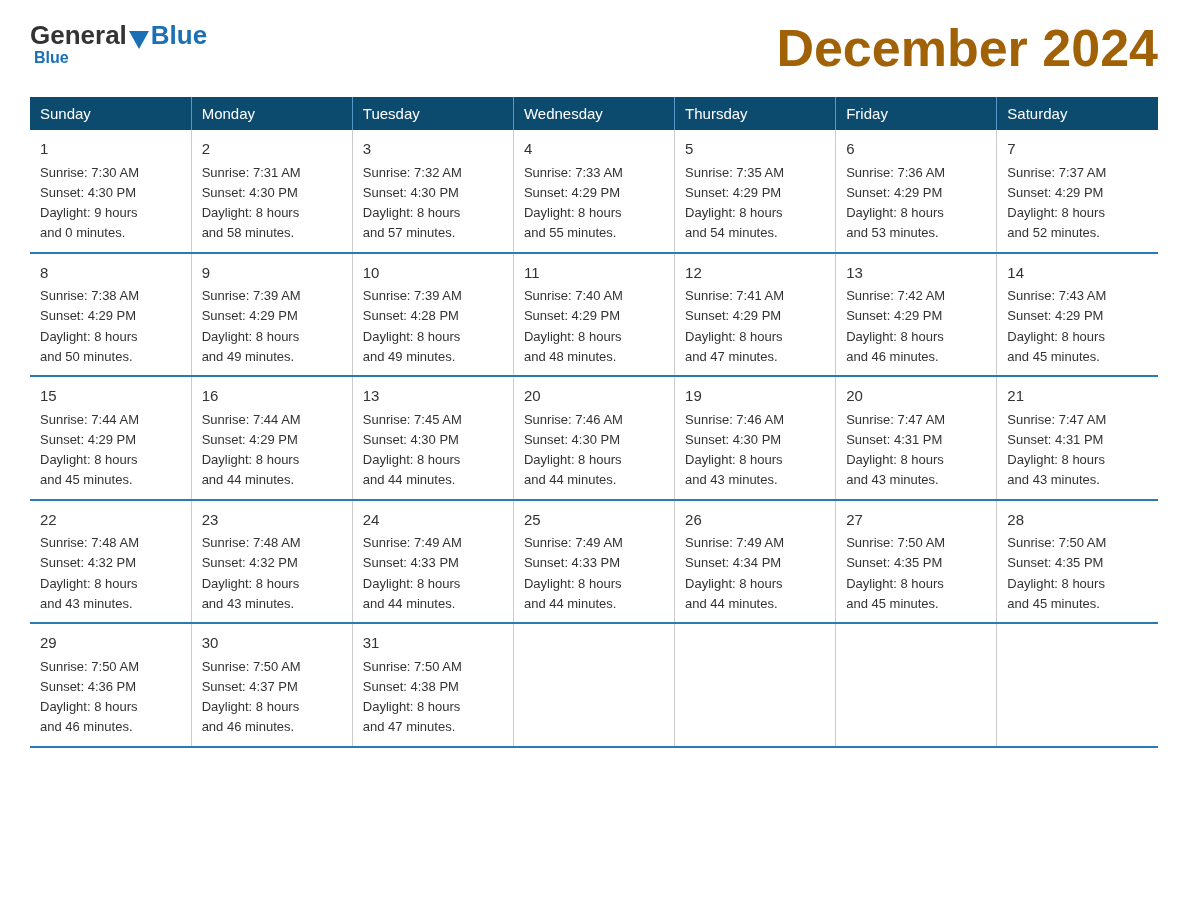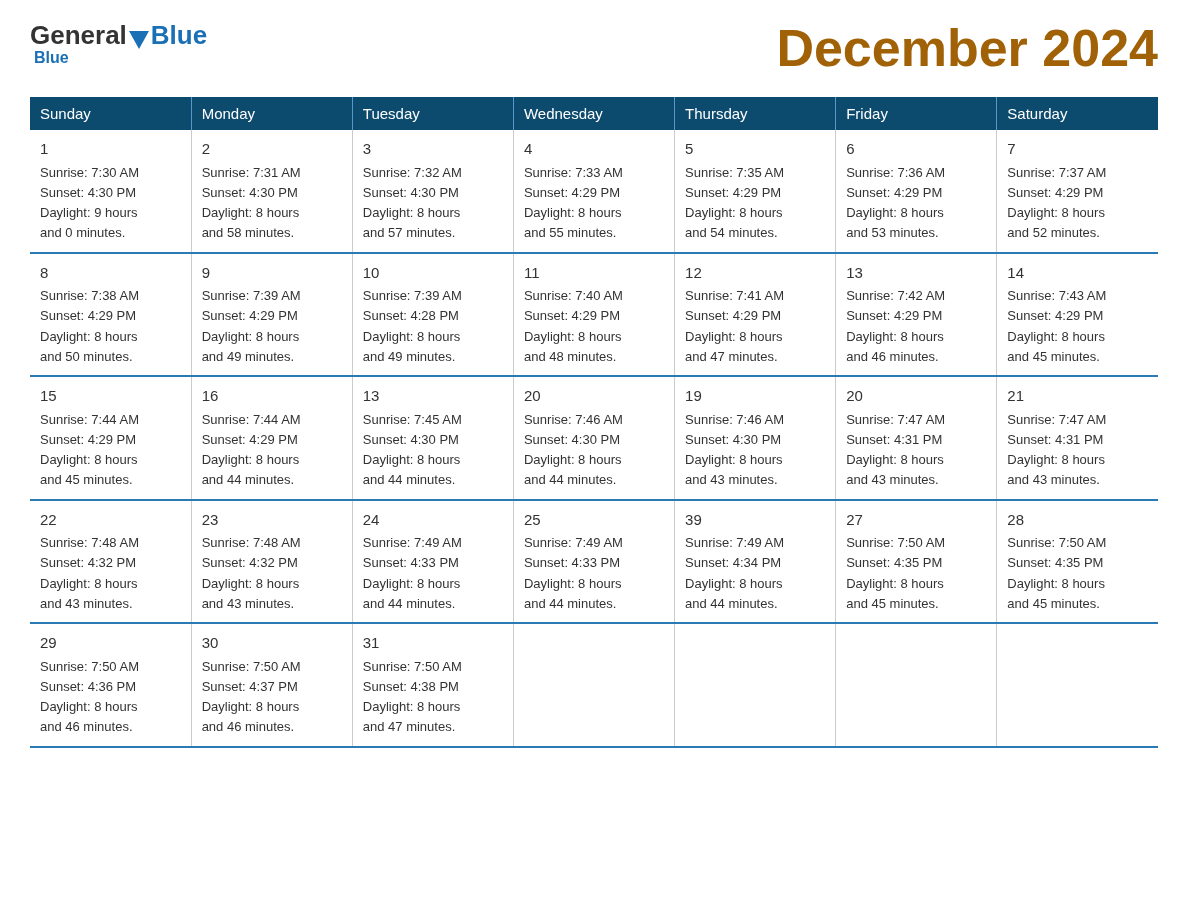--- a/index.html
+++ b/index.html
@@ -158,21 +158,21 @@
         <td><span class="day-number">20</span><span class="day-info">Sunrise: 7:46 AM<br>Sunset: 4:30 PM<br>Daylight: 8 hours<br>and 44 minutes.</span></td>
         <td><span class="day-number">19</span><span class="day-info">Sunrise: 7:46 AM<br>Sunset: 4:30 PM<br>Daylight: 8 hours<br>and 43 minutes.</span></td>
         <td><span class="day-number">20</span><span class="day-info">Sunrise: 7:47 AM<br>Sunset: 4:31 PM<br>Daylight: 8 hours<br>and 43 minutes.</span></td>
         <td><span class="day-number">21</span><span class="day-info">Sunrise: 7:47 AM<br>Sunset: 4:31 PM<br>Daylight: 8 hours<br>and 43 minutes.</span></td>
       </tr>
       <tr>
         <td><span class="day-number">22</span><span class="day-info">Sunrise: 7:48 AM<br>Sunset: 4:32 PM<br>Daylight: 8 hours<br>and 43 minutes.</span></td>
         <td><span class="day-number">23</span><span class="day-info">Sunrise: 7:48 AM<br>Sunset: 4:32 PM<br>Daylight: 8 hours<br>and 43 minutes.</span></td>
         <td><span class="day-number">24</span><span class="day-info">Sunrise: 7:49 AM<br>Sunset: 4:33 PM<br>Daylight: 8 hours<br>and 44 minutes.</span></td>
         <td><span class="day-number">25</span><span class="day-info">Sunrise: 7:49 AM<br>Sunset: 4:33 PM<br>Daylight: 8 hours<br>and 44 minutes.</span></td>
-        <td><span class="day-number">39</span><span class="day-info">Sunrise: 7:49 AM<br>Sunset: 4:34 PM<br>Daylight: 8 hours<br>and 44 minutes.</span></td>
+        <td><span class="day-number">26</span><span class="day-info">Sunrise: 7:49 AM<br>Sunset: 4:34 PM<br>Daylight: 8 hours<br>and 44 minutes.</span></td>
         <td><span class="day-number">27</span><span class="day-info">Sunrise: 7:50 AM<br>Sunset: 4:35 PM<br>Daylight: 8 hours<br>and 45 minutes.</span></td>
         <td><span class="day-number">28</span><span class="day-info">Sunrise: 7:50 AM<br>Sunset: 4:35 PM<br>Daylight: 8 hours<br>and 45 minutes.</span></td>
       </tr>
       <tr>
         <td><span class="day-number">29</span><span class="day-info">Sunrise: 7:50 AM<br>Sunset: 4:36 PM<br>Daylight: 8 hours<br>and 46 minutes.</span></td>
         <td><span class="day-number">30</span><span class="day-info">Sunrise: 7:50 AM<br>Sunset: 4:37 PM<br>Daylight: 8 hours<br>and 46 minutes.</span></td>
         <td><span class="day-number">31</span><span class="day-info">Sunrise: 7:50 AM<br>Sunset: 4:38 PM<br>Daylight: 8 hours<br>and 47 minutes.</span></td>
         <td></td>
         <td></td>
         <td></td>

